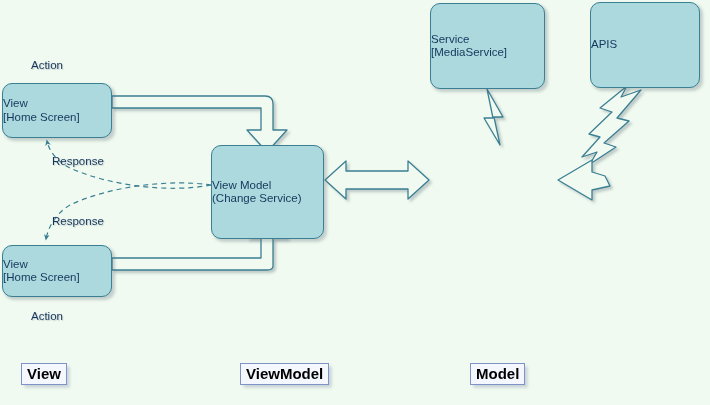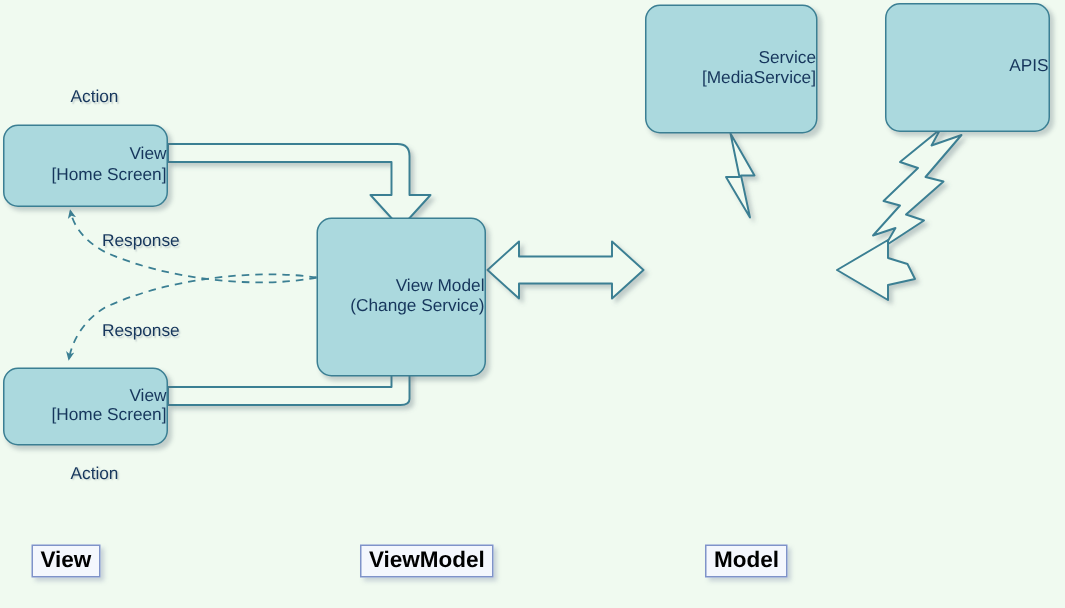--- a/index.html
+++ b/index.html
@@ -24,39 +24,38 @@
     height: 405px;
   }
   .node {
     position: absolute;
     box-sizing: border-box;
     background: #abd9de;
     border: 1.3px solid #3b7f93;
     border-radius: 10px;
     display: flex;
     flex-direction: column;
-    align-items: flex-end;
+    align-items: flex-start;
     justify-content: center;
     color: #16365c;
     font-size: 11.5px;
     line-height: 13.5px;
     text-align: center;
     box-shadow: 2.5px 2.5px 3px rgba(90,110,120,0.30);
     z-index: 3;
   }
   .node .ln { display: block; white-space: nowrap; }
   .edge-label {
     position: absolute;
     color: #16365c;
     font-size: 11.5px;
     line-height: 13px;
     white-space: nowrap;
     z-index: 4;
     text-shadow: 1px 1px 1px rgba(150,165,170,0.45);
-    margin-left: 16px;
   }
   .zone-label {
     position: absolute;
     box-sizing: border-box;
     background: #f4f7fd;
     border: 1px solid #7f93c9;
     color: #000000;
     font-weight: bold;
     font-size: 15px;
     line-height: 17px;
@@ -121,21 +120,21 @@
   <div class="node" style="left:2px; top:83px; width:110px; height:55px;">
     <span class="ln">View</span>
     <span class="ln">[Home Screen]</span>
   </div>
 
   <div class="node" style="left:2px; top:245px; width:110px; height:52px;">
     <span class="ln">View</span>
     <span class="ln">[Home Screen]</span>
   </div>
 
-  <div class="node" style="left:211px; top:145px; width:113px; height:106px;">
+  <div class="node" style="left:211px; top:145px; width:113px; height:94px;">
     <span class="ln">View Model</span>
     <span class="ln">(Change Service)</span>
   </div>
 
 
   <div class="node" style="left:430px; top:3px; width:115px; height:86px;">
     <span class="ln">Service</span>
     <span class="ln">[MediaService]</span>
   </div>
 

